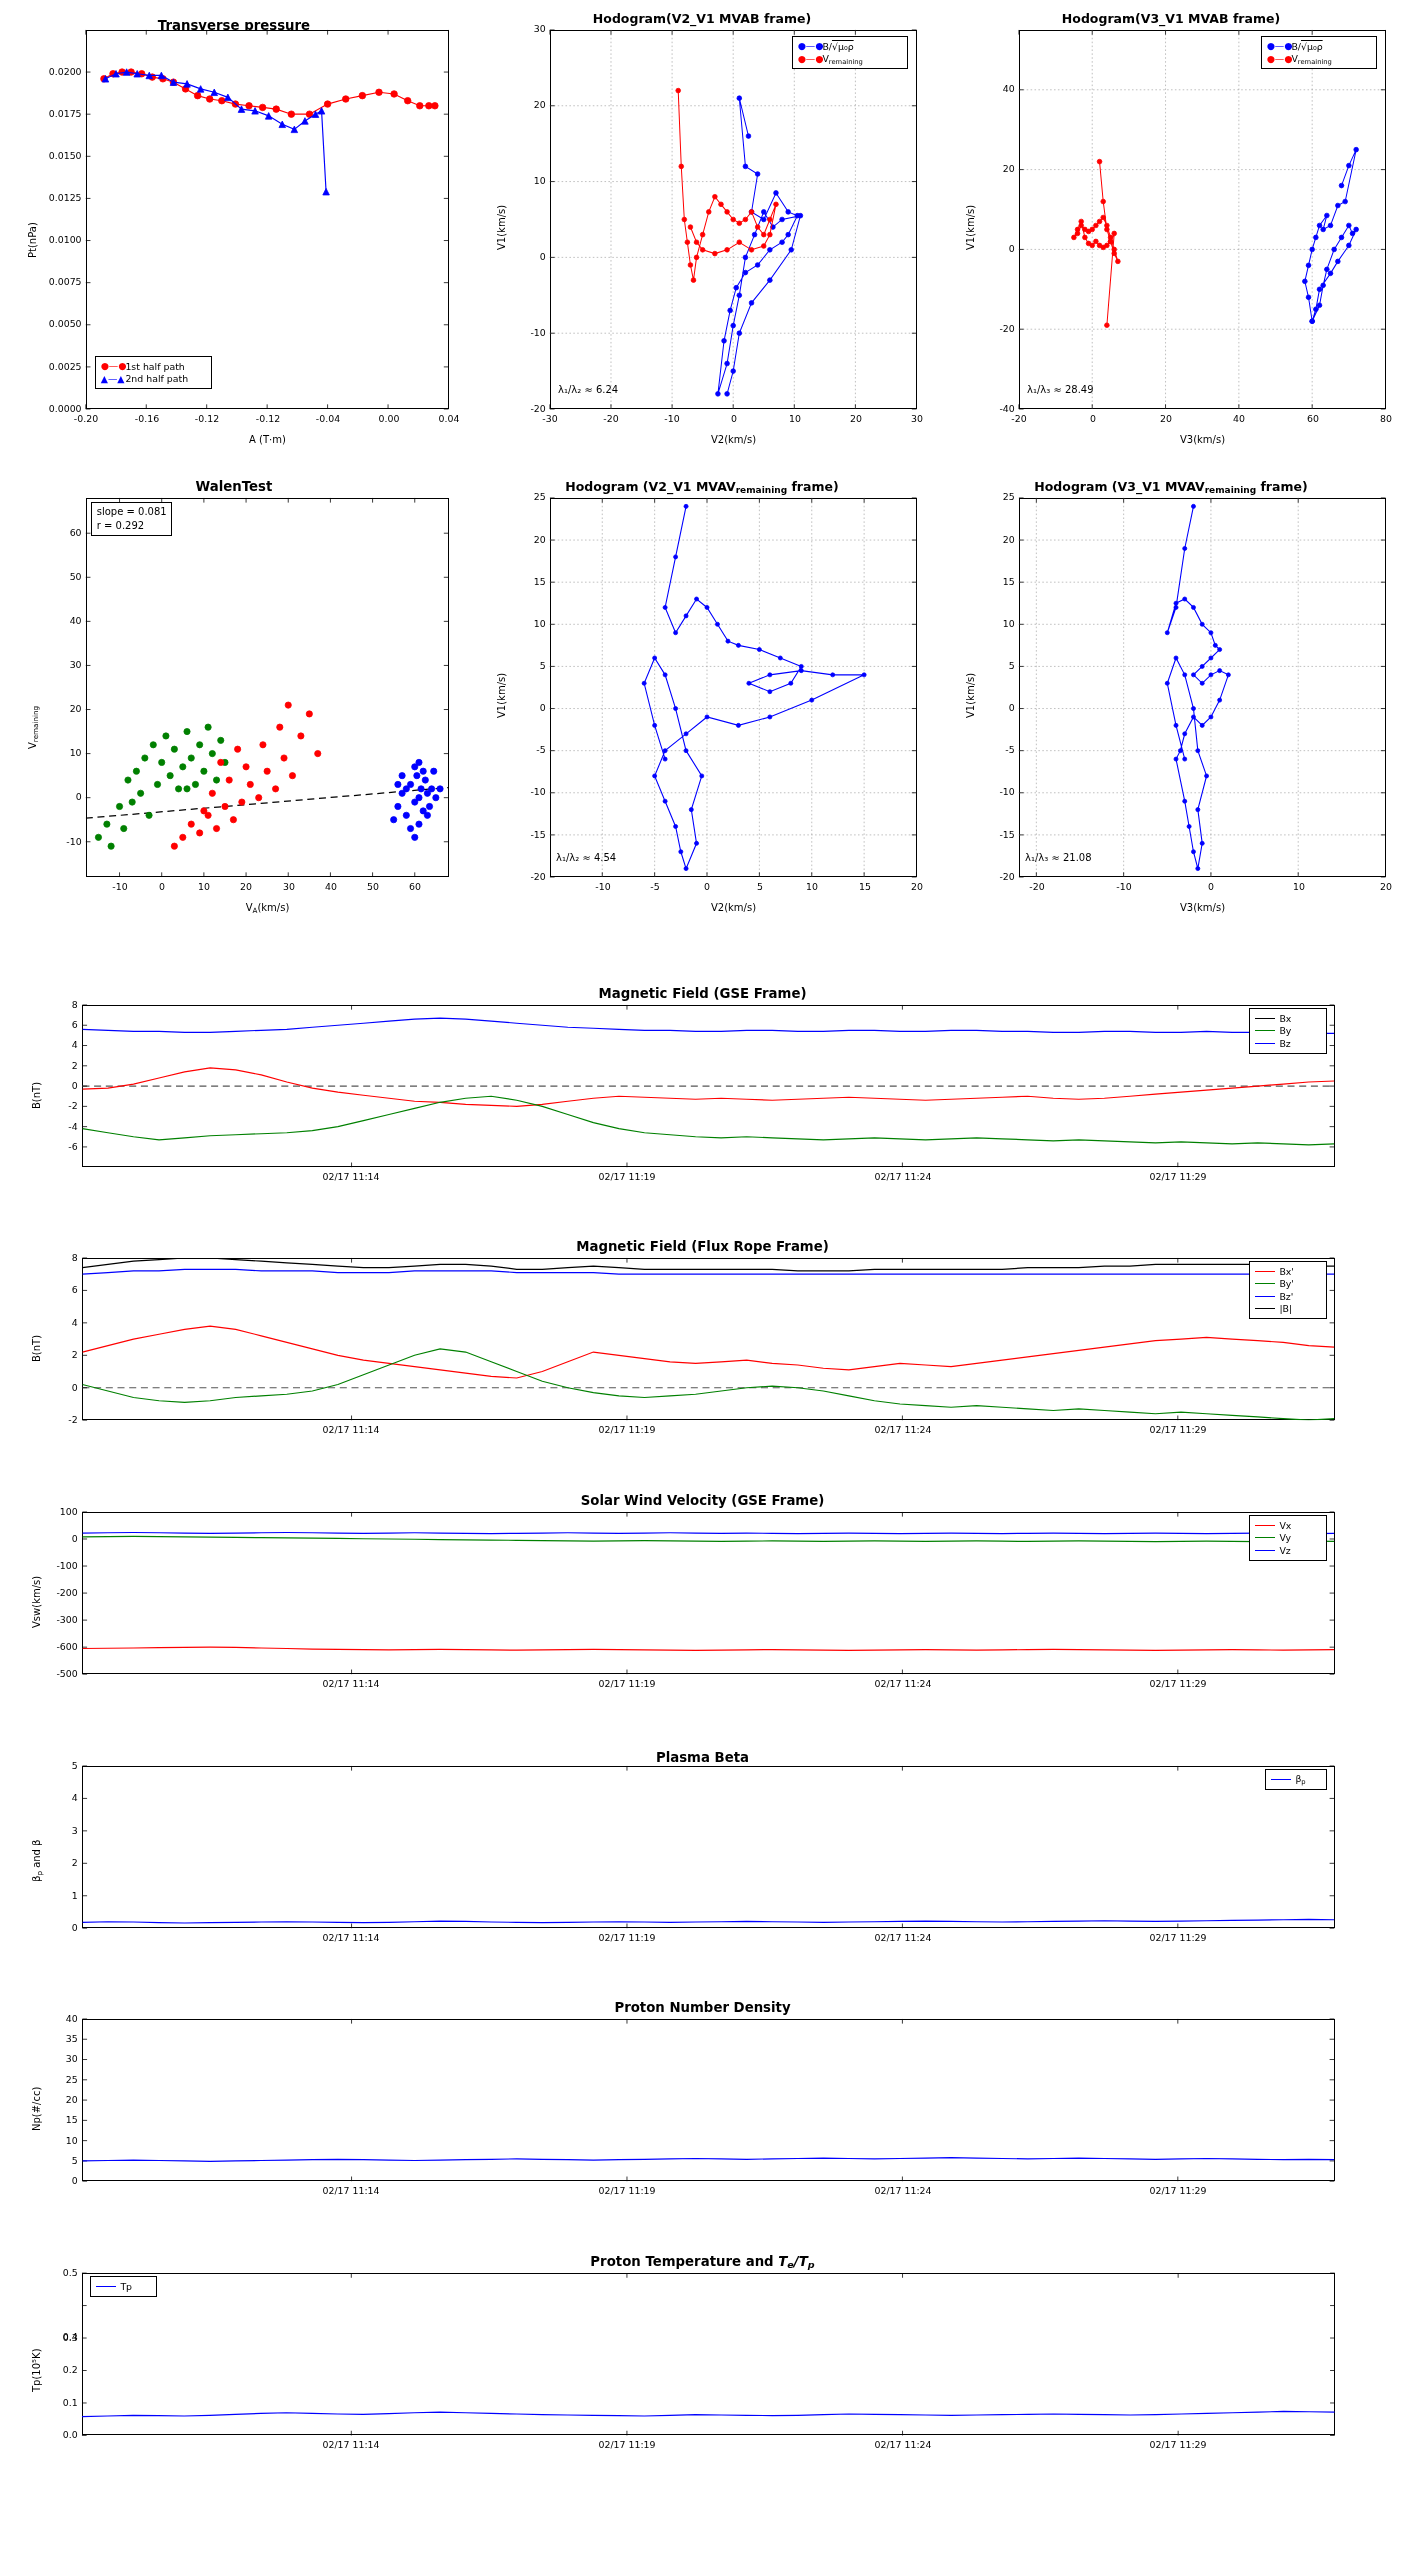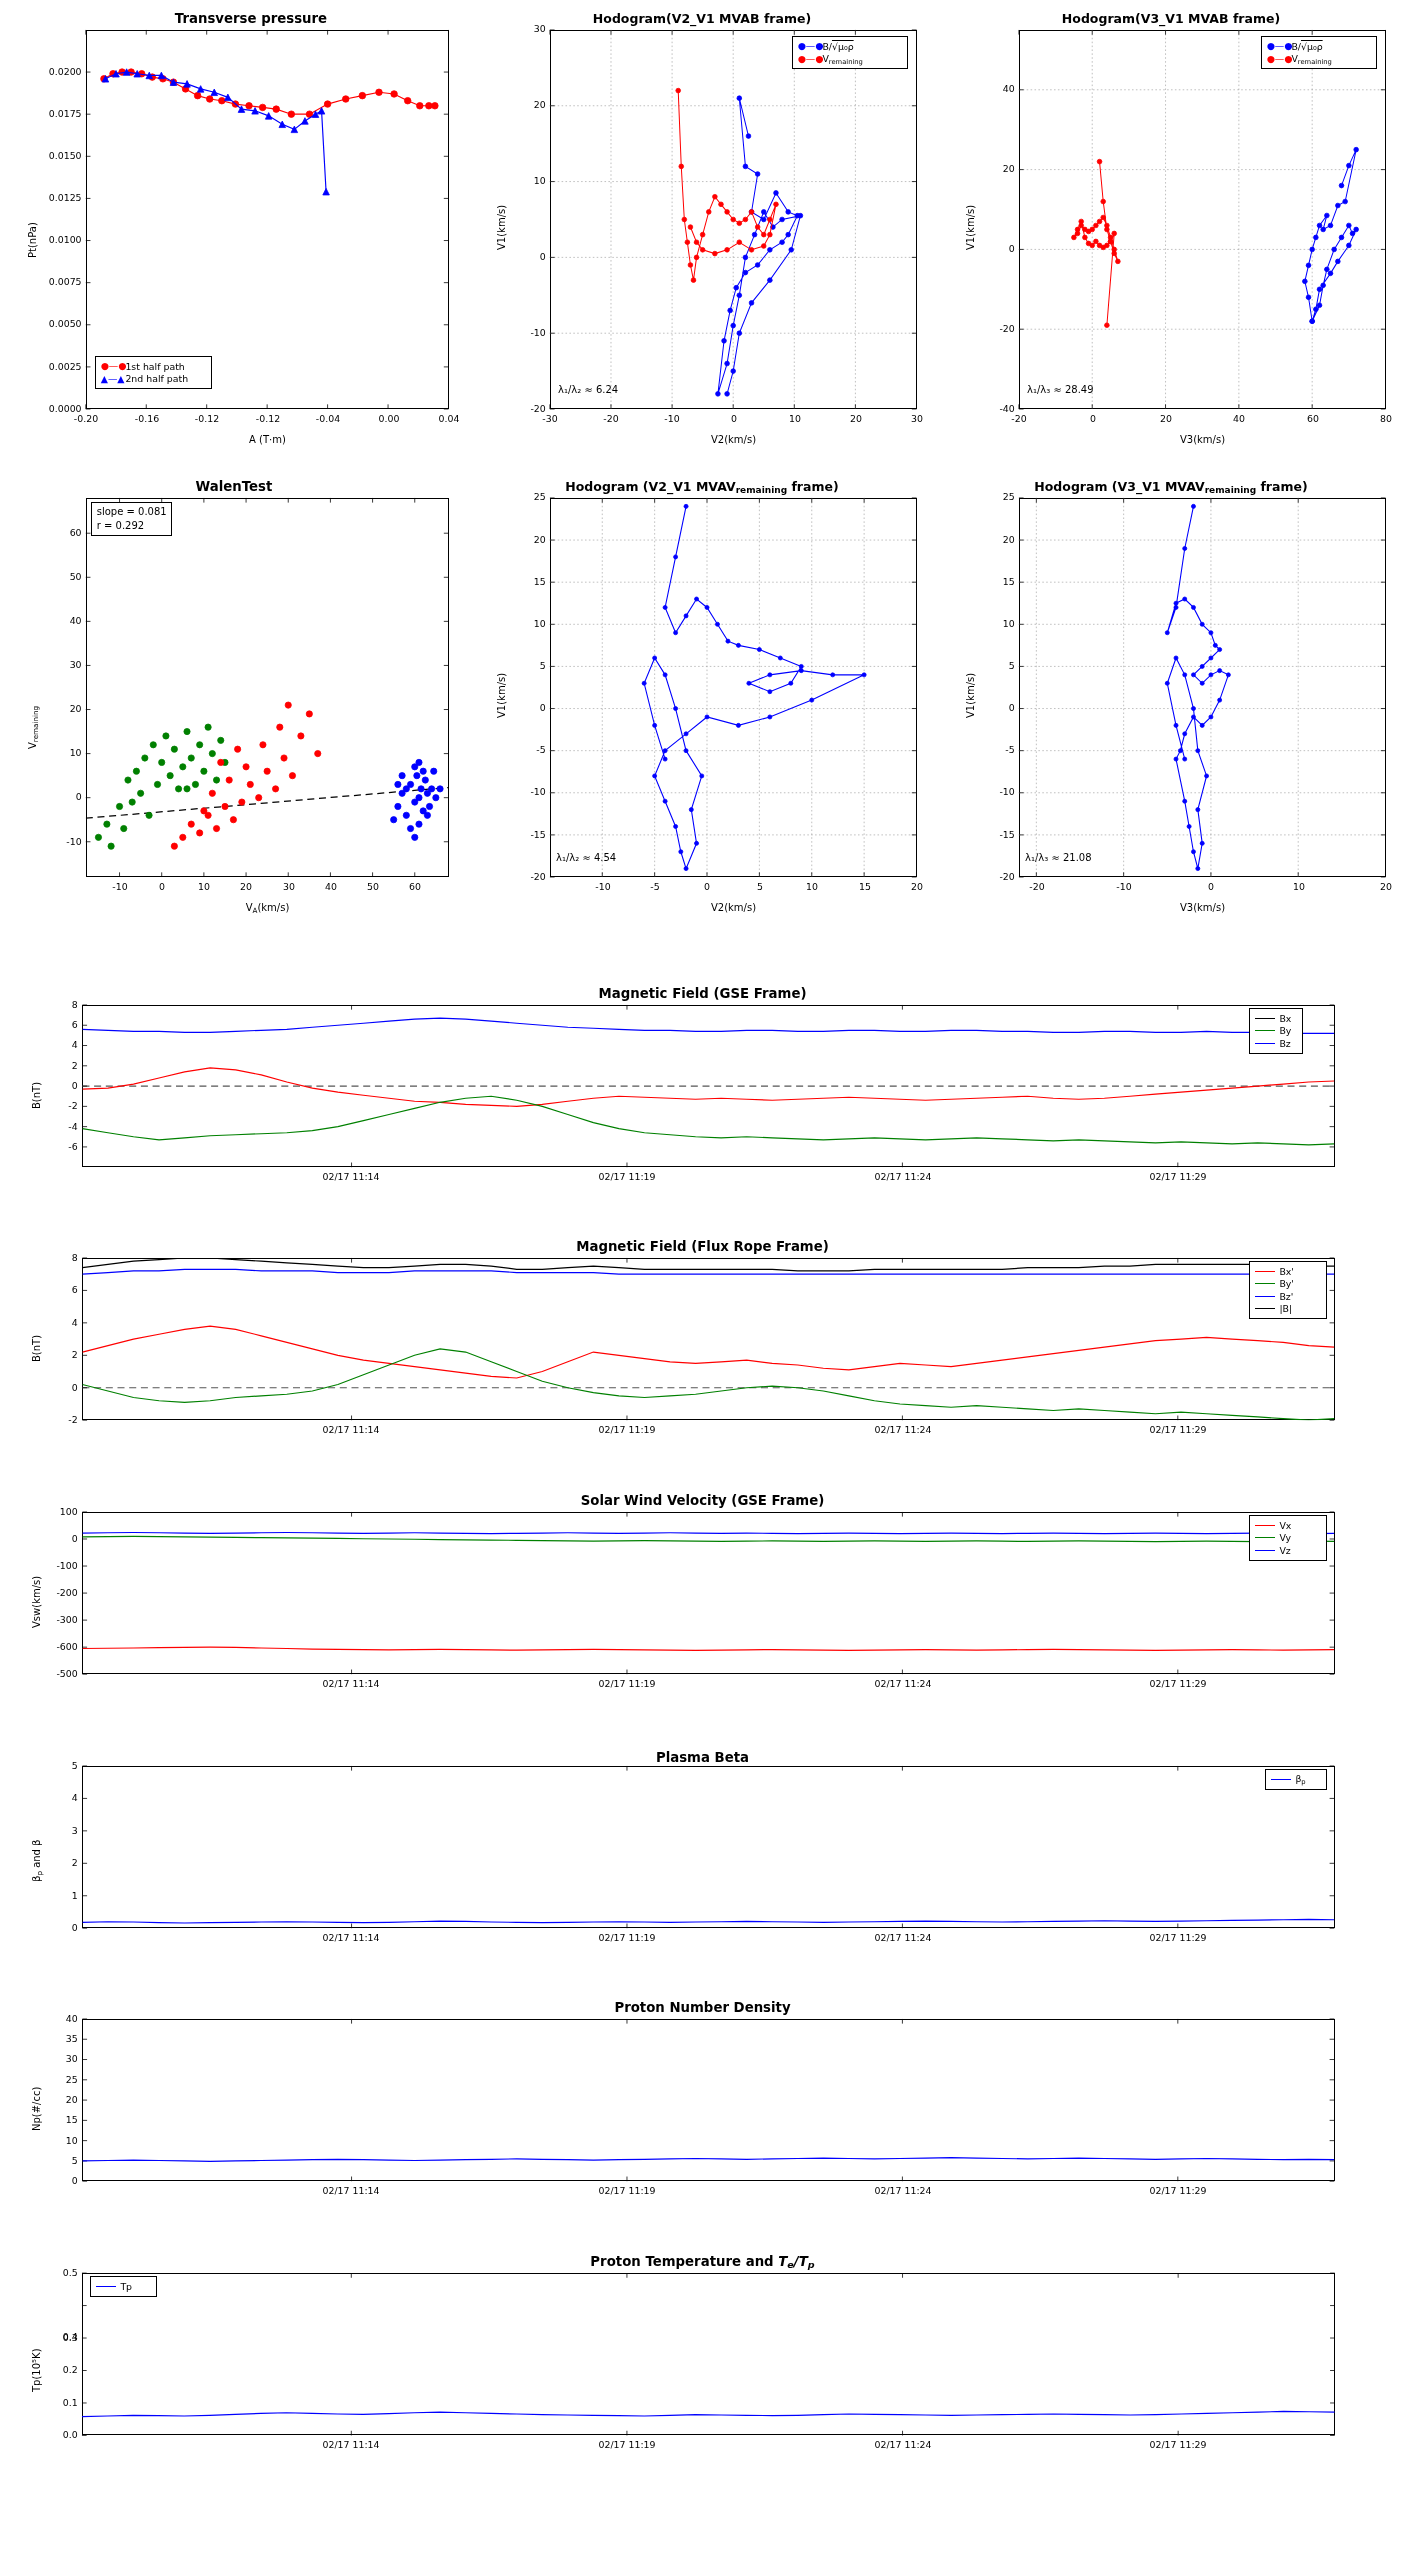--- a/index.html
+++ b/index.html
@@ -30,21 +30,21 @@
 
   .sub{font-size:0.72em;vertical-align:-0.25em;}
   .ovl{text-decoration:overline;}
 </style>
 </head>
 <body>
 
 <div class="page">
 
   <div class="panel" style="left:0;top:0;width:468px;height:453px;">
-    <div class="title" style="top:11px;left:0;margin-left:17px;">Transverse pressure</div>
+    <div class="title" style="top:18px;left:0;">Transverse pressure</div>
     <div class="plotbox" style="left:86px;top:30px;width:363px;height:379px;"></div>
     <div class="ylabel" style="left:26.5px;top:258px;">Pt(nPa)</div>
     <div class="xlabel" style="left:86px;top:434px;width:363px;text-align:center;">A (T·m)</div>
     <svg width="468" height="453" id="svg-0" viewBox="0 0 600 580">
         <line x1="110" y1="524" x2="110" y2="518" stroke="#000" stroke-width="1"></line>
         <line x1="110" y1="38" x2="110" y2="44" stroke="#000" stroke-width="1"></line>
         <line x1="187.5" y1="524" x2="187.5" y2="518" stroke="#000" stroke-width="1"></line>
         <line x1="187.5" y1="38" x2="187.5" y2="44" stroke="#000" stroke-width="1"></line>
         <line x1="265" y1="524" x2="265" y2="518" stroke="#000" stroke-width="1"></line>
         <line x1="265" y1="38" x2="265" y2="44" stroke="#000" stroke-width="1"></line>
@@ -852,21 +852,21 @@
           <clipPath id="clip-svg-6">
             <rect x="105" y="32" width="1605" height="208"></rect>
           </clipPath>
         </defs>
         <g clip-path="url(#clip-svg-6)">
           <path d="M105,139.89999999999998L137.75510204081633,138.60000000000002L170.51020408163265,133.4L203.26530612244898,125.6L236.0204081632653,117.8L268.7755102040816,112.6L301.53061224489795,115.2L334.2857142857143,121.7L367.0408163265306,130.8L399.7959183673469,138.60000000000002L432.55102040816325,143.8L465.3061224489796,147.7L498.0612244897959,151.60000000000002L530.8163265306123,155.5L563.5714285714286,156.8L596.3265306122448,159.39999999999998L629.0816326530612,160.7L661.8367346938776,162L694.5918367346939,159.39999999999998L727.3469387755102,155.5L760.1020408163265,151.60000000000002L792.8571428571428,149L825.6122448979592,150.3L858.3673469387755,151.60000000000002L891.1224489795918,152.89999999999998L923.8775510204082,151.60000000000002L956.6326530612246,152.89999999999998L989.3877551020407,154.2L1022.1428571428571,152.89999999999998L1054.8979591836735,151.60000000000002L1087.6530612244896,150.3L1120.408163265306,151.60000000000002L1153.1632653061224,152.89999999999998L1185.9183673469388,154.2L1218.6734693877552,152.89999999999998L1251.4285714285716,151.60000000000002L1284.1836734693877,150.3L1316.938775510204,149L1349.6938775510205,151.60000000000002L1382.4489795918366,152.89999999999998L1415.204081632653,151.60000000000002L1447.9591836734694,149L1480.7142857142856,146.39999999999998L1513.469387755102,143.8L1546.2244897959183,141.2L1578.9795918367347,138.60000000000002L1611.734693877551,136L1644.4897959183672,133.4L1677.2448979591836,130.8L1710,129.5" fill="none" stroke="#ff0000" stroke-width="1.5"></path>
           <path d="M105,190.6L137.75510204081633,195.8L170.51020408163265,201L203.26530612244898,204.9L236.0204081632653,202.3L268.7755102040816,199.7L301.53061224489795,198.4L334.2857142857143,197.1L367.0408163265306,195.8L399.7959183673469,193.2L432.55102040816325,188L465.3061224489796,180.2L498.0612244897959,172.39999999999998L530.8163265306123,164.60000000000002L563.5714285714286,156.8L596.3265306122448,151.60000000000002L629.0816326530612,149L661.8367346938776,154.2L694.5918367346939,162L727.3469387755102,172.39999999999998L760.1020408163265,182.8L792.8571428571428,190.6L825.6122448979592,195.8L858.3673469387755,198.4L891.1224489795918,201L923.8775510204082,202.3L956.6326530612246,201L989.3877551020407,202.3L1022.1428571428571,203.6L1054.8979591836735,204.9L1087.6530612244896,203.6L1120.408163265306,202.3L1153.1632653061224,203.6L1185.9183673469388,204.9L1218.6734693877552,203.6L1251.4285714285716,202.3L1284.1836734693877,203.6L1316.938775510204,204.9L1349.6938775510205,206.2L1382.4489795918366,204.9L1415.204081632653,206.2L1447.9591836734694,207.5L1480.7142857142856,208.8L1513.469387755102,207.5L1546.2244897959183,208.8L1578.9795918367347,210.1L1611.734693877551,208.8L1644.4897959183672,210.1L1677.2448979591836,211.4L1710,210.1" fill="none" stroke="#008000" stroke-width="1.5"></path>
           <path d="M105,63.20000000000002L137.75510204081633,64.5L170.51020408163265,65.79999999999998L203.26530612244898,65.79999999999998L236.0204081632653,67.1L268.7755102040816,67.1L301.53061224489795,65.79999999999998L334.2857142857143,64.5L367.0408163265306,63.20000000000002L399.7959183673469,60.599999999999994L432.55102040816325,58L465.3061224489796,55.400000000000006L498.0612244897959,52.79999999999998L530.8163265306123,50.20000000000002L563.5714285714286,48.900000000000006L596.3265306122448,50.20000000000002L629.0816326530612,52.79999999999998L661.8367346938776,55.400000000000006L694.5918367346939,58L727.3469387755102,60.599999999999994L760.1020408163265,61.900000000000006L792.8571428571428,63.20000000000002L825.6122448979592,64.5L858.3673469387755,64.5L891.1224489795918,65.79999999999998L923.8775510204082,65.79999999999998L956.6326530612246,64.5L989.3877551020407,64.5L1022.1428571428571,65.79999999999998L1054.8979591836735,65.79999999999998L1087.6530612244896,64.5L1120.408163265306,64.5L1153.1632653061224,65.79999999999998L1185.9183673469388,65.79999999999998L1218.6734693877552,64.5L1251.4285714285716,64.5L1284.1836734693877,65.79999999999998L1316.938775510204,65.79999999999998L1349.6938775510205,67.1L1382.4489795918366,67.1L1415.204081632653,65.79999999999998L1447.9591836734694,65.79999999999998L1480.7142857142856,67.1L1513.469387755102,67.1L1546.2244897959183,65.79999999999998L1578.9795918367347,67.1L1611.734693877551,67.1L1644.4897959183672,68.4L1677.2448979591836,68.4L1710,68.4" fill="none" stroke="#0000ff" stroke-width="1.5"></path>
         </g>
       </svg>
-    <div class="legend" style="left:1249px;top:28px;width:54px;">
+    <div class="legend" style="left:1249px;top:28px;width:78px;">
       <div class="row">
           <span class="swatch" style="border-color:#000000;"></span>
           <span>Bx</span>
         </div>
       <div class="row">
           <span class="swatch" style="border-color:#008000;"></span>
           <span>By</span>
         </div>
       <div class="row">
           <span class="swatch" style="border-color:#0000ff;"></span>

